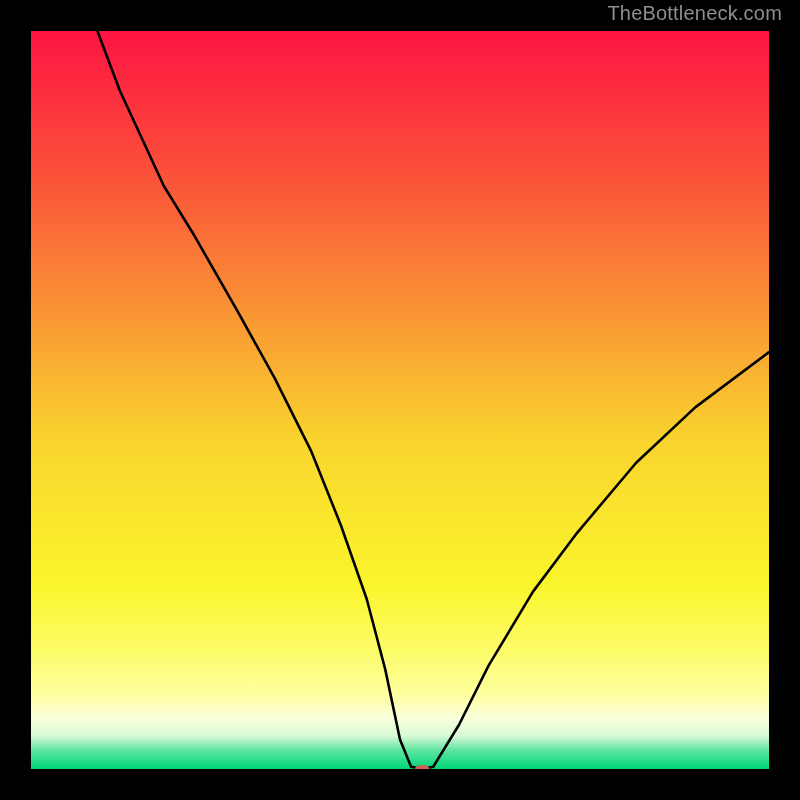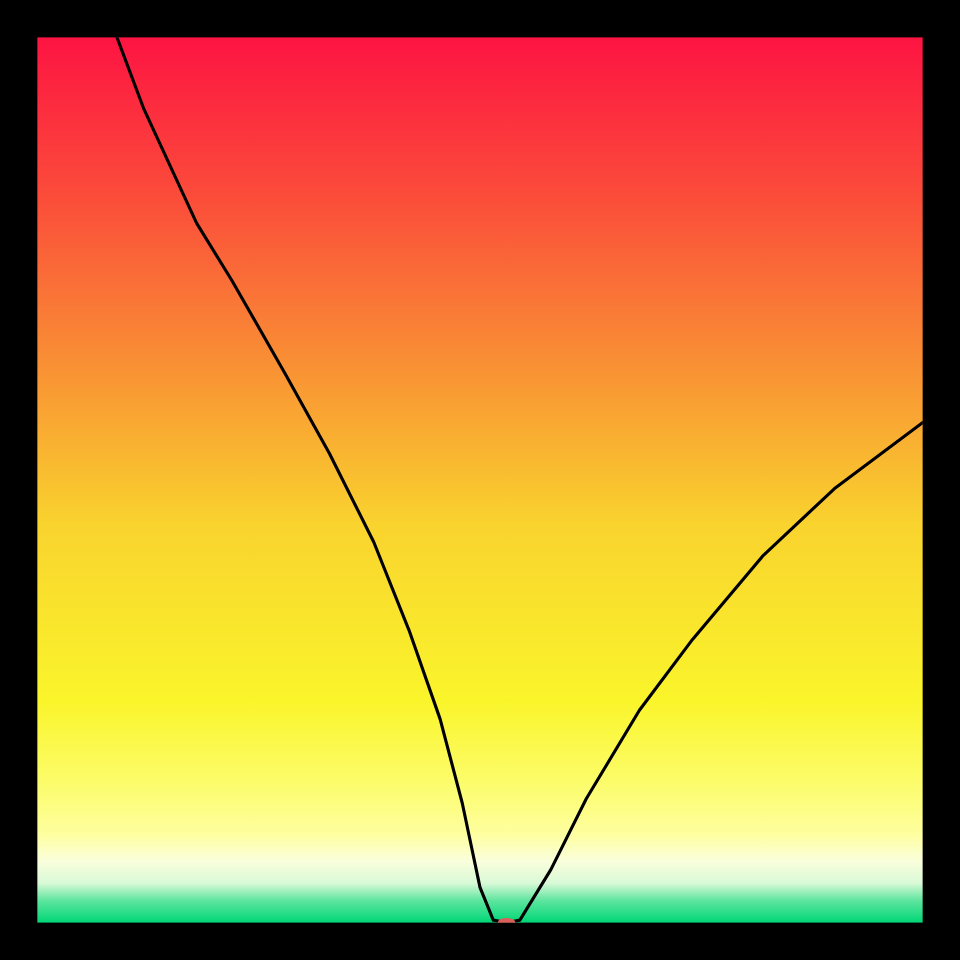--- a/index.html
+++ b/index.html
@@ -37,20 +37,21 @@
   }
   svg {
     display: block;
   }
 </style>
 </head>
 <body>
 
 <div class="frame">
 
+  <div class="watermark">TheBottleneck.com</div>
 
   <div class="plot-wrap">
     <svg id="plot-svg" width="738" height="738" viewBox="0 0 738 738">
       <defs>
         <linearGradient id="bg-grad" x1="0" y1="0" x2="0" y2="1">
             <stop offset="0%" stop-color="#fd1442"></stop>
             <stop offset="18%" stop-color="#fb4c3a"></stop>
             <stop offset="35%" stop-color="#f98935"></stop>
             <stop offset="55.00000000000001%" stop-color="#f9d32e"></stop>
             <stop offset="75%" stop-color="#faf52b"></stop>

